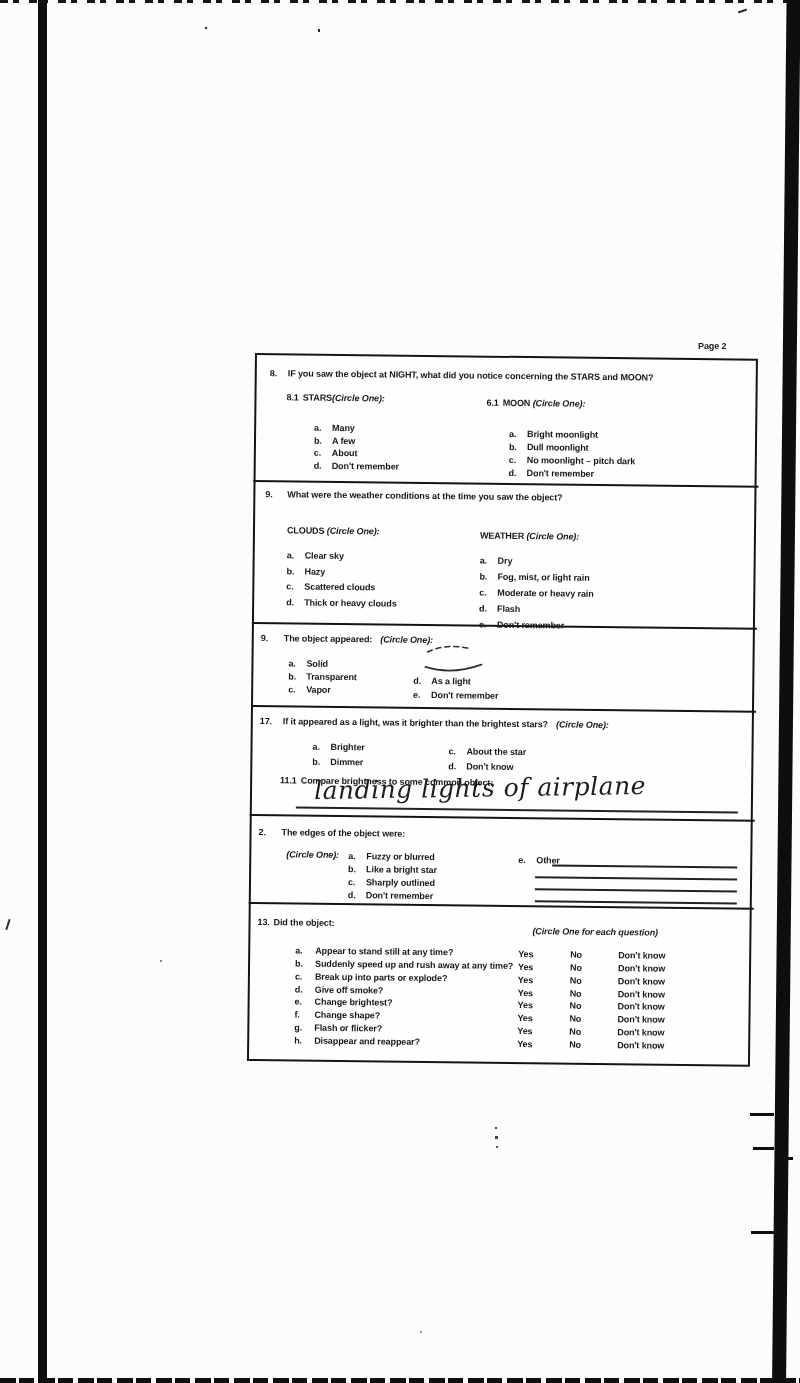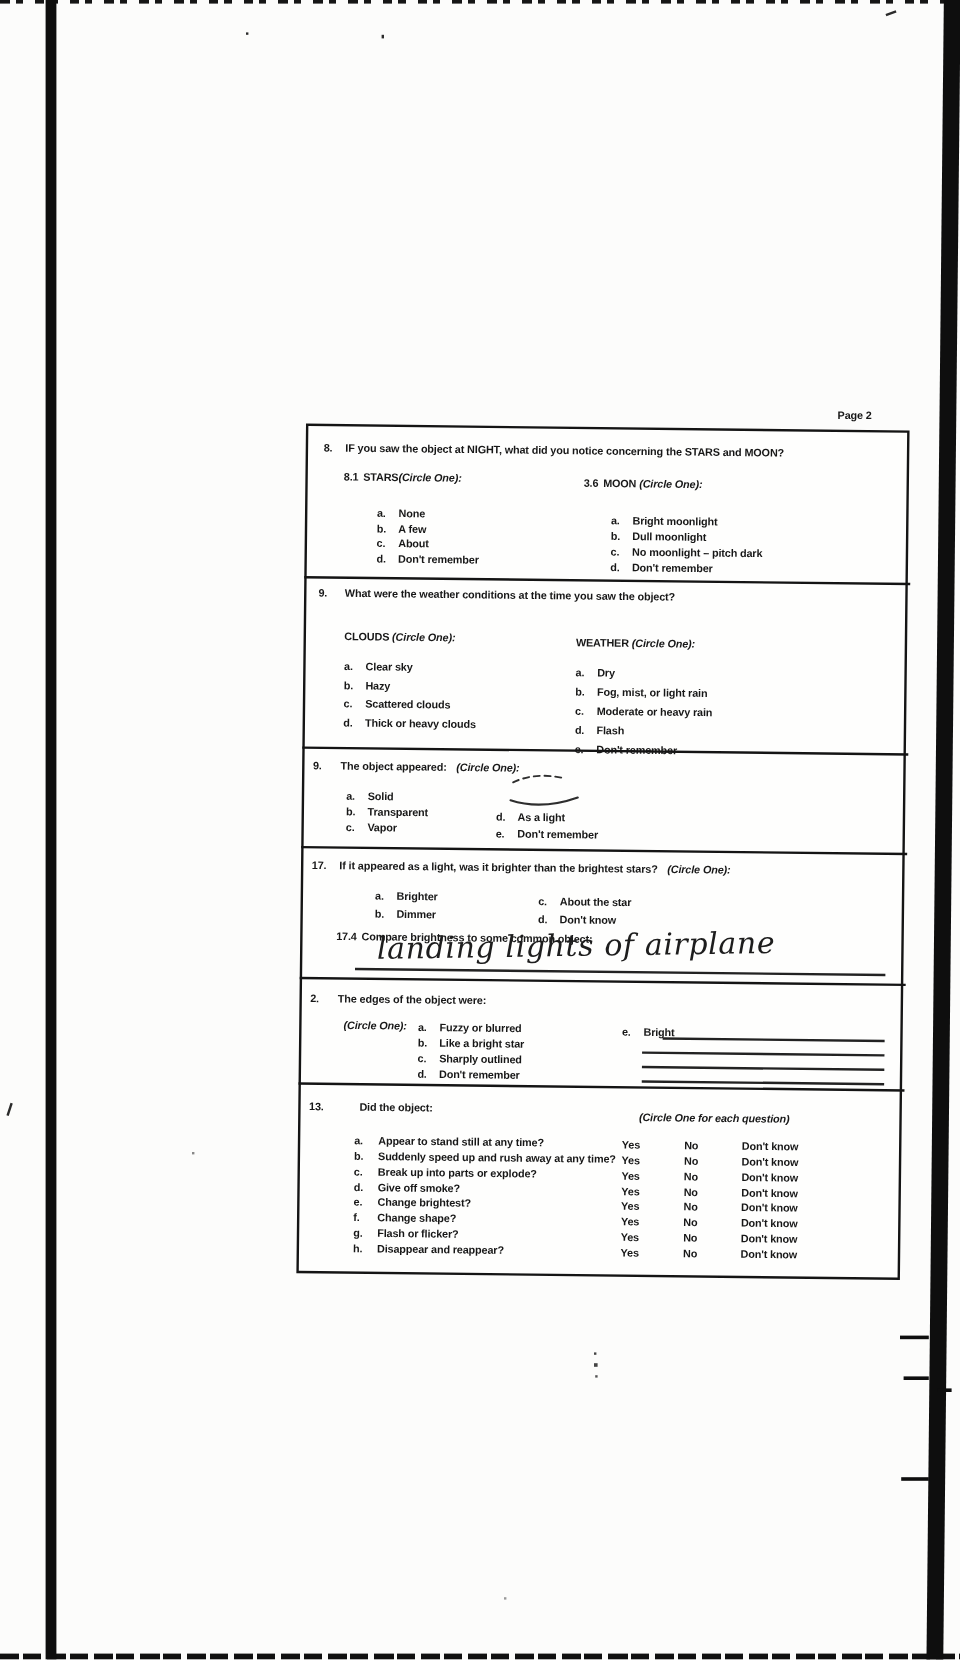--- a/index.html
+++ b/index.html
@@ -58,28 +58,28 @@
   <div class="divider" style="top:459px"></div>
   <div class="divider" style="top:547px"></div>
 
   <div class="t" style="left:13px;top:13px">8.</div>
   <div class="t" style="left:31px;top:13px">IF you saw the object at NIGHT, what did you notice concerning the STARS and MOON?</div>
 
   <div class="t" style="left:30px;top:37px">
     <span class="sgap">8.1</span><span>STARS</span><span class="it">(Circle One):</span>
   </div>
   <div class="opts" style="left:58px;top:66px;line-height:12.6px">
-    <div><span class="k">a.</span><span>None</span></div>
+    <div><span class="k">a.</span><span>Many</span></div>
     <div><span class="k">b.</span><span>A few</span></div>
     <div><span class="k">c.</span><span>About</span></div>
     <div><span class="k">d.</span><span>Don't remember</span></div>
   </div>
 
   <div class="t" style="left:230px;top:40px">
-    <span class="sgap">3.6</span><span>MOON</span> <span class="it">(Circle One):</span>
+    <span class="sgap">6.1</span><span>MOON</span> <span class="it">(Circle One):</span>
   </div>
   <div class="opts" style="left:253px;top:70px;line-height:12.9px">
     <div><span class="k">a.</span><span>Bright moonlight</span></div>
     <div><span class="k">b.</span><span>Dull moonlight</span></div>
     <div><span class="k">c.</span><span>No moonlight – pitch dark</span></div>
     <div><span class="k">d.</span><span>Don't remember</span></div>
   </div>
 
   <div class="t" style="left:10px;top:134px">9.</div>
   <div class="t" style="left:32px;top:134px">What were the weather conditions at the time you saw the object?</div>
@@ -129,44 +129,44 @@
   </div>
   <div class="opts" style="left:60px;top:384px;line-height:14.8px">
     <div><span class="k">a.</span><span>Brighter</span></div>
     <div><span class="k">b.</span><span>Dimmer</span></div>
   </div>
   <div class="opts" style="left:196px;top:387px;line-height:14.8px">
     <div><span class="k">c.</span><span>About the star</span></div>
     <div><span class="k">d.</span><span>Don't know</span></div>
   </div>
   <div class="t" style="left:28px;top:420px">
-    <span class="sgap">17.4</span><span>Compare brightness to some common object:</span>
+    <span class="sgap">11.1</span><span>Compare brightness to some common object:</span>
   </div>
   <div class="hand" style="left:62px;top:416px">landing lights of airplane</div>
   <div class="line" style="left:44px;top:451px;width:442px"></div>
 
   <div class="t" style="left:7px;top:472px">2.</div>
   <div class="t" style="left:30px;top:472px">The edges of the object were:</div>
   <div class="t it" style="left:35px;top:494px">(Circle One):</div>
   <div class="opts" style="left:97px;top:494px;line-height:13px">
     <div><span class="k">a.</span><span>Fuzzy or blurred</span></div>
     <div><span class="k">b.</span><span>Like a bright star</span></div>
     <div><span class="k">c.</span><span>Sharply outlined</span></div>
     <div><span class="k">d.</span><span>Don't remember</span></div>
   </div>
   <div class="t" style="left:267px;top:497px">
-    <span class="k">e.</span><span>Bright</span>
+    <span class="k">e.</span><span>Other</span>
   </div>
   <div class="line" style="left:301px;top:506px;width:185px"></div>
   <div class="line" style="left:284px;top:518px;width:202px"></div>
   <div class="line" style="left:284px;top:530px;width:202px"></div>
   <div class="line" style="left:284px;top:542px;width:202px"></div>
 
   <div class="t" style="left:7px;top:562px">13.</div>
-  <div class="t" style="left:49px;top:562px">Did the object:</div>
+  <div class="t" style="left:23px;top:562px">Did the object:</div>
   <div class="t it" style="left:282px;top:568px">(Circle One for each question)</div>
 
   <div class="opts" style="left:45px;top:589px;line-height:12.85px">
     <div><span class="k2">a.</span><span>Appear to stand still at any time?</span></div>
     <div><span class="k2">b.</span><span>Suddenly speed up and rush away at any time?</span></div>
     <div><span class="k2">c.</span><span>Break up into parts or explode?</span></div>
     <div><span class="k2">d.</span><span>Give off smoke?</span></div>
     <div><span class="k2">e.</span><span>Change brightest?</span></div>
     <div><span class="k2">f.</span><span>Change shape?</span></div>
     <div><span class="k2">g.</span><span>Flash or flicker?</span></div>

